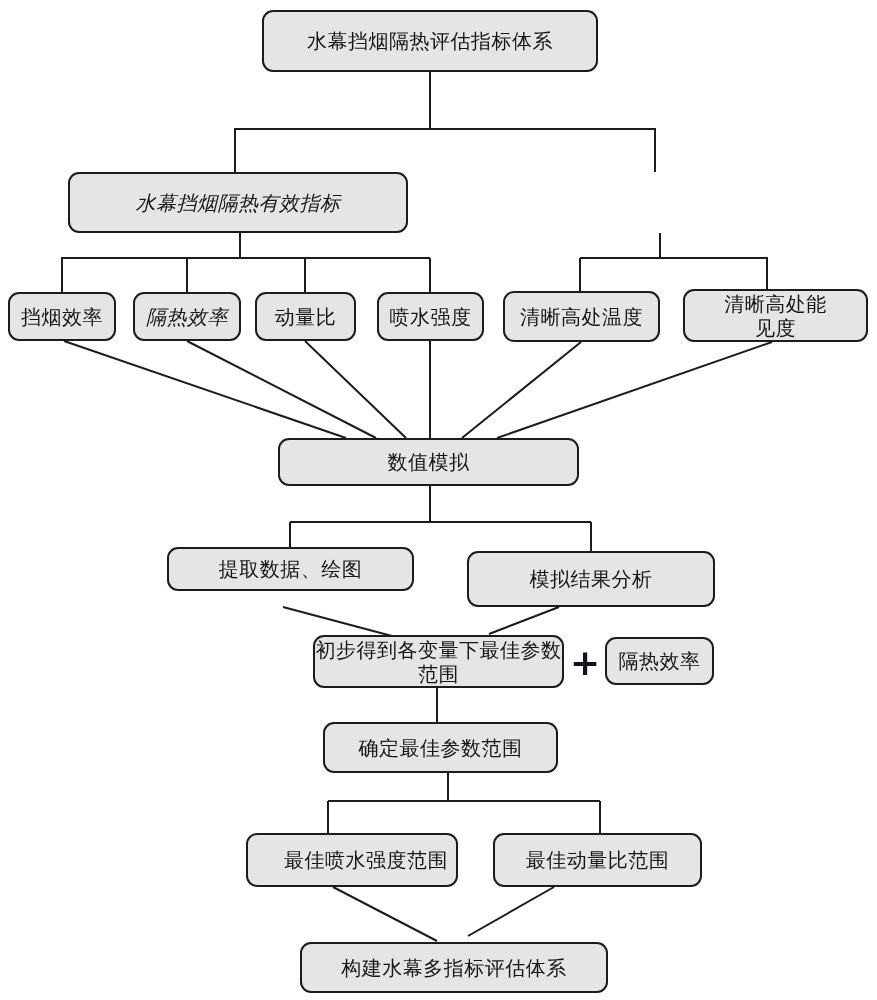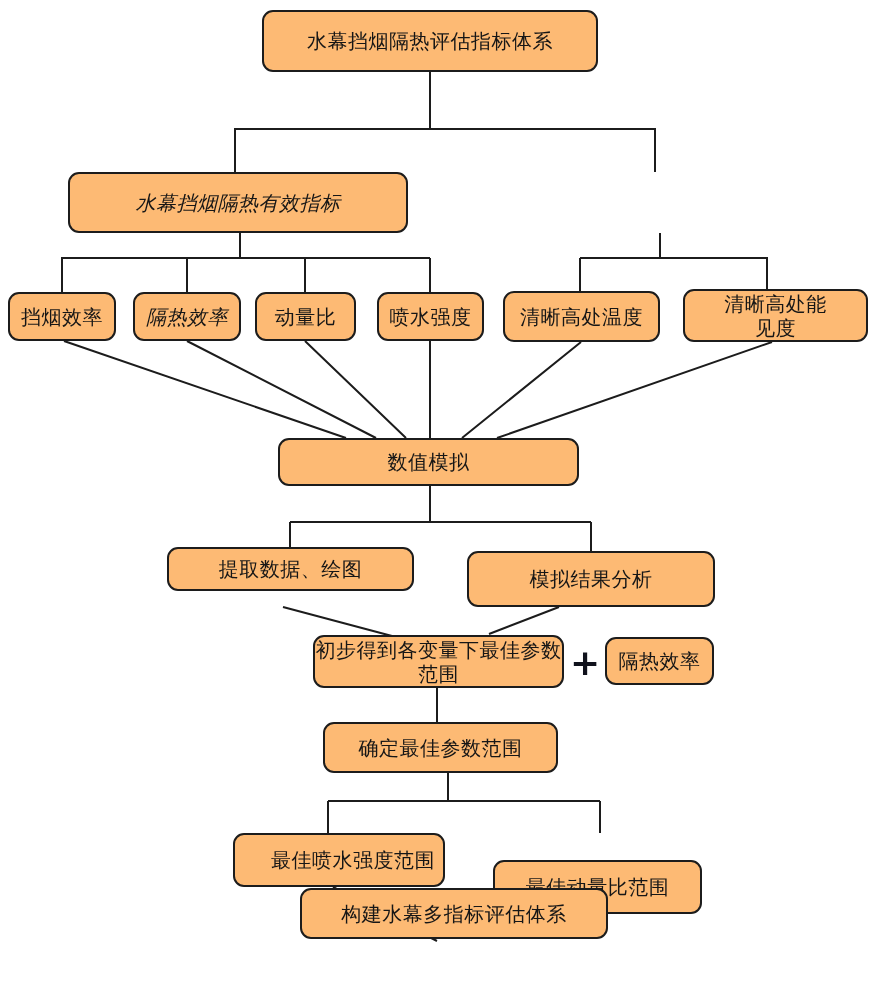--- a/index.html
+++ b/index.html
@@ -1,21 +1,21 @@
 <!DOCTYPE html>
 <html><head>
 <meta charset="utf-8">
 <style>
   html,body{margin:0;padding:0;background:#ffffff;}
   body{font-family:"DejaVu Sans","Liberation Sans",sans-serif;}
   .canvas{position:relative;width:877px;height:1000px;background:#ffffff;overflow:hidden;}
   svg.wires{position:absolute;left:0;top:0;width:877px;height:1000px;}
   .node{
     position:absolute;box-sizing:border-box;
-    background:#fdba74;border:2px solid #1c1c1c;border-radius:11px;
+    background:#e5e5e5;border:2px solid #1c1c1c;border-radius:11px;
     display:flex;align-items:center;justify-content:center;
     text-align:center;color:#161616;font-size:20px;line-height:1.2;
     white-space:pre-line;letter-spacing:0.5px;
   }
   .plus{
     position:absolute;box-sizing:border-box;border:none;background:transparent;
     display:flex;align-items:center;justify-content:center;
     font-size:36px;font-weight:bold;color:#10121c;
   }
 </style>
@@ -71,19 +71,19 @@
 
   <div class="node" style="left:313px;top:635px;width:251px;height:53px;">初步得到各变量下最佳参数
 范围</div>
 
   <div class="plus" style="left:568px;top:638px;width:34px;height:48px;">+</div>
 
   <div class="node" style="left:605px;top:637px;width:109px;height:48px;">隔热效率</div>
 
   <div class="node" style="left:323px;top:722px;width:235px;height:51px;">确定最佳参数范围</div>
 
-  <div class="node" style="left:233px;top:833px;width:212px;height:54px;padding-left:28px;">最佳喷水强度范围</div>
+  <div class="node" style="left:246px;top:833px;width:212px;height:54px;padding-left:28px;">最佳喷水强度范围</div>
 
-  <div class="node" style="left:493px;top:833px;width:209px;height:54px;margin-top:27px;">最佳动量比范围</div>
+  <div class="node" style="left:493px;top:833px;width:209px;height:54px;">最佳动量比范围</div>
 
-  <div class="node" style="left:300px;top:888px;width:308px;height:51px;">构建水幕多指标评估体系</div>
+  <div class="node" style="left:300px;top:942px;width:308px;height:51px;">构建水幕多指标评估体系</div>
 
 </div>
 
 </body></html>

